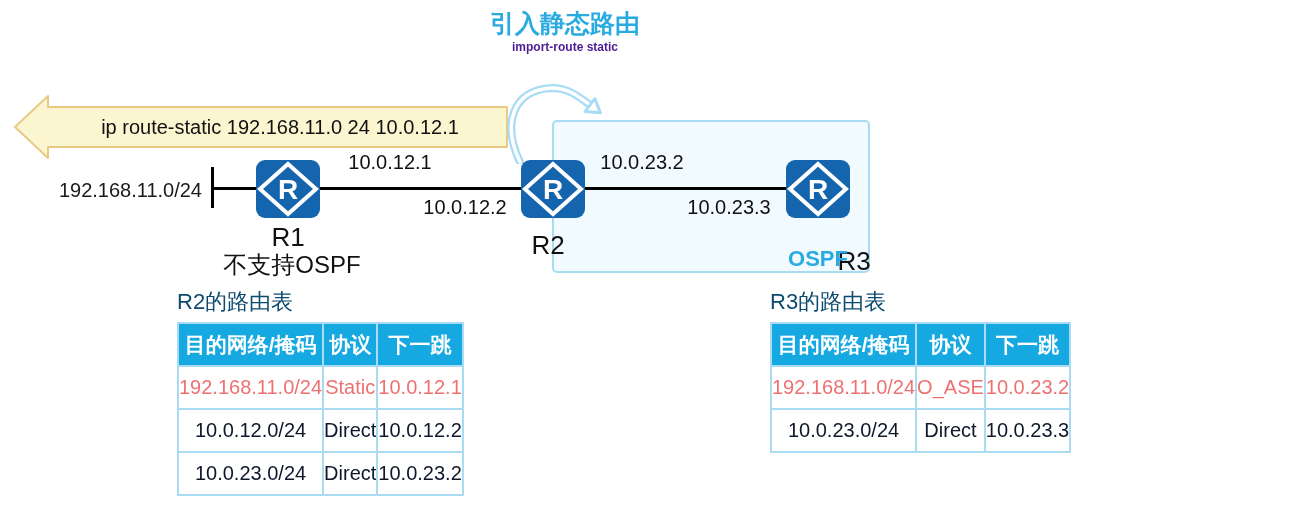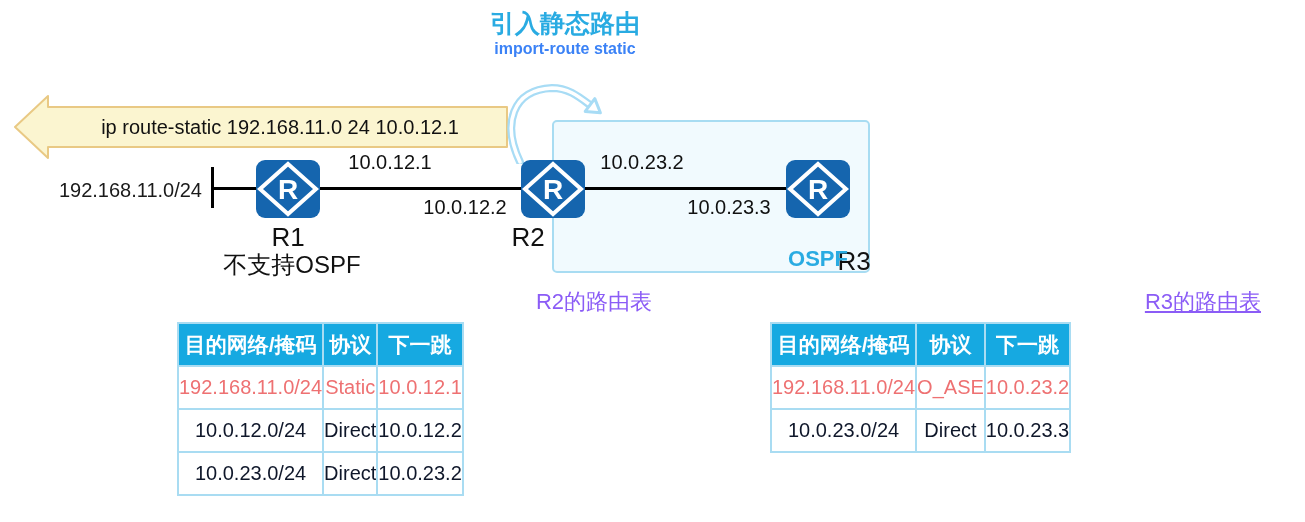--- a/index.html
+++ b/index.html
@@ -11,21 +11,21 @@
   }
   .abs { position: absolute; }
 
   
   .cn-title {
     left: 430px; top: 7px; width: 270px; text-align: center;
     font-size: 25px; font-weight: bold; color: #29ABE2;
   }
   .en-title {
     left: 430px; top: 40px; width: 270px; text-align: center;
-    font-size: 16px; font-weight: bold; color: #3b82f6;
+    font-size: 12px; font-weight: bold; color: #4c1d95;
   }
 
   
   .banner { left: 12px; top: 93px; width: 498px; height: 70px; }
   .banner svg { position: absolute; left: 0; top: 0; }
   .banner .cmd {
     position: absolute; left: 42px; top: 14px; right: 4px; height: 40px;
     display: flex; align-items: center; justify-content: center;
     font-size: 20px; color: #111;
   }
@@ -45,21 +45,21 @@
 
   .router { width: 64px; height: 58px; z-index: 2; }
   .router-label { width: 64px; top: 222px; text-align: center; font-size: 26px; color: #111; }
   .r1-note { left: 222px; top: 249px; width: 140px; text-align: center; font-size: 24px; color: #111; }
   .ospf-label { left: 783px; top: 246px; width: 70px; text-align: center;
                 font-size: 22px; font-weight: bold; color: #29ABE2; z-index: 2; }
 
   .ip-label { width: 120px; text-align: center; font-size: 20px; color: #111; z-index: 2; }
 
   
-  .tbl-title { width: 475px; top: 287px; text-align: right; font-size: 22px; color: #8b5cf6; }
+  .tbl-title { width: 475px; top: 287px; text-align: left; font-size: 22px; color: #0c4a6e; }
   table.rt { border-collapse: collapse; table-layout: fixed; background: #fff; }
   table.rt th, table.rt td {
     border: 2px solid #A9DCF2; text-align: center; vertical-align: middle;
     overflow: hidden; white-space: nowrap; margin-left: 48px;
   }
   table.rt th {
     height: 43px; background: #16A9E1; color: #ffffff;
     font-size: 21px; font-weight: bold;
   }
   table.rt td { height: 43px; font-size: 20px; color: #0f172a; }
@@ -103,21 +103,21 @@
     <polygon points="32,4 60,29 32,54 4,29" fill="none" stroke="#ffffff" stroke-width="4"></polygon>
     <text x="32" y="39" text-anchor="middle" fill="#ffffff" font-size="28" font-weight="bold" font-family="Liberation Sans, sans-serif">R</text>
   </svg>
   <svg class="abs router" style="left:786px; top:160px;" viewBox="0 0 64 58">
     <rect x="0" y="0" width="64" height="58" rx="9" fill="#1565AE"></rect>
     <polygon points="32,4 60,29 32,54 4,29" fill="none" stroke="#ffffff" stroke-width="4"></polygon>
     <text x="32" y="39" text-anchor="middle" fill="#ffffff" font-size="28" font-weight="bold" font-family="Liberation Sans, sans-serif">R</text>
   </svg>
 
   <div class="abs router-label" style="left:256px;">R1</div>
-  <div class="abs router-label" style="left:496px;">R2</div>
+  <div class="abs router-label" style="left:516px;margin-top:8px;">R2</div>
   <div class="abs router-label" style="left:822px;margin-top:24px;">R3</div>
 
   <div class="abs r1-note">不支持OSPF</div>
 
   <div class="abs ip-label" style="left:330px; top:151px;">10.0.12.1</div>
   <div class="abs ip-label" style="left:405px; top:196px;">10.0.12.2</div>
   <div class="abs ip-label" style="left:582px; top:151px;">10.0.23.2</div>
   <div class="abs ip-label" style="left:669px; top:196px;">10.0.23.3</div>
 
   <div class="abs tbl-title" style="left:177px;">R2的路由表</div>
@@ -144,21 +144,21 @@
       <td>10.0.12.2</td>
     </tr>
     <tr>
       <td>10.0.23.0/24</td>
       <td>Direct</td>
       <td>10.0.23.2</td>
     </tr>
   </tbody>
     </table>
 
-  <div class="abs tbl-title" style="left:786px;text-decoration:underline;">R3的路由表</div>
+  <div class="abs tbl-title" style="left:770px;">R3的路由表</div>
   <table class="rt abs" style="left:770px; top:322px;">
     <colgroup>
         <col style="width:202px">
         <col style="width:110px">
         <col style="width:163px">
       </colgroup>
     <tbody>
         <tr>
       <th>目的网络/掩码</th>
       <th>协议</th>

